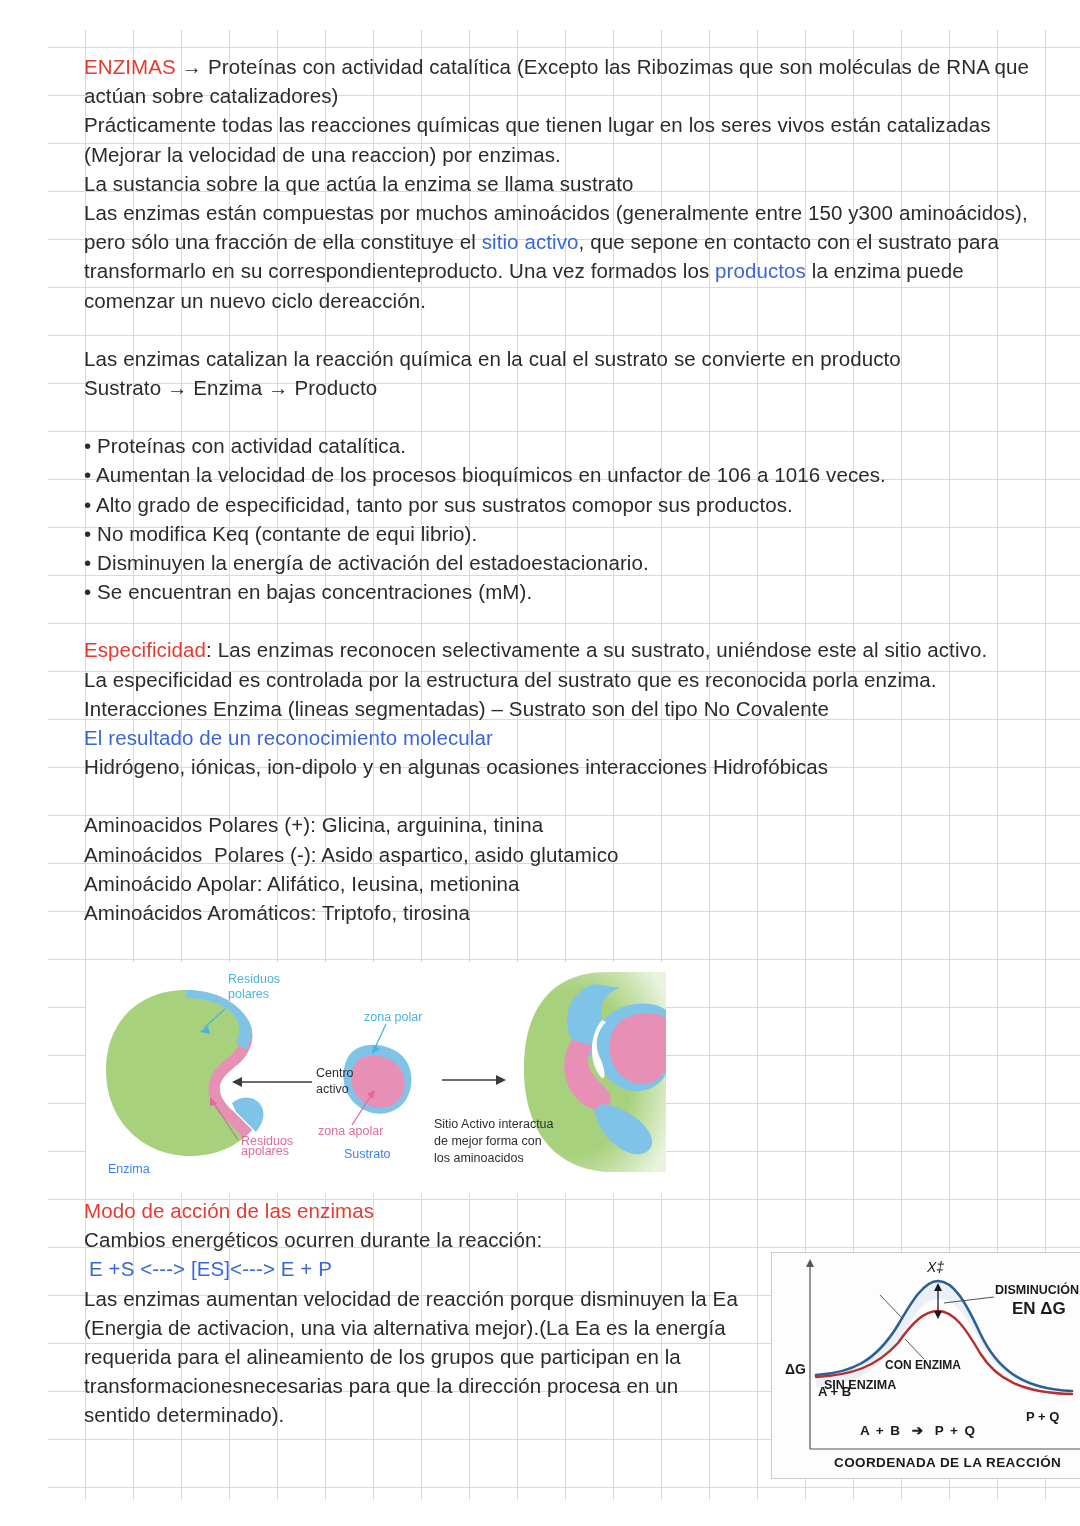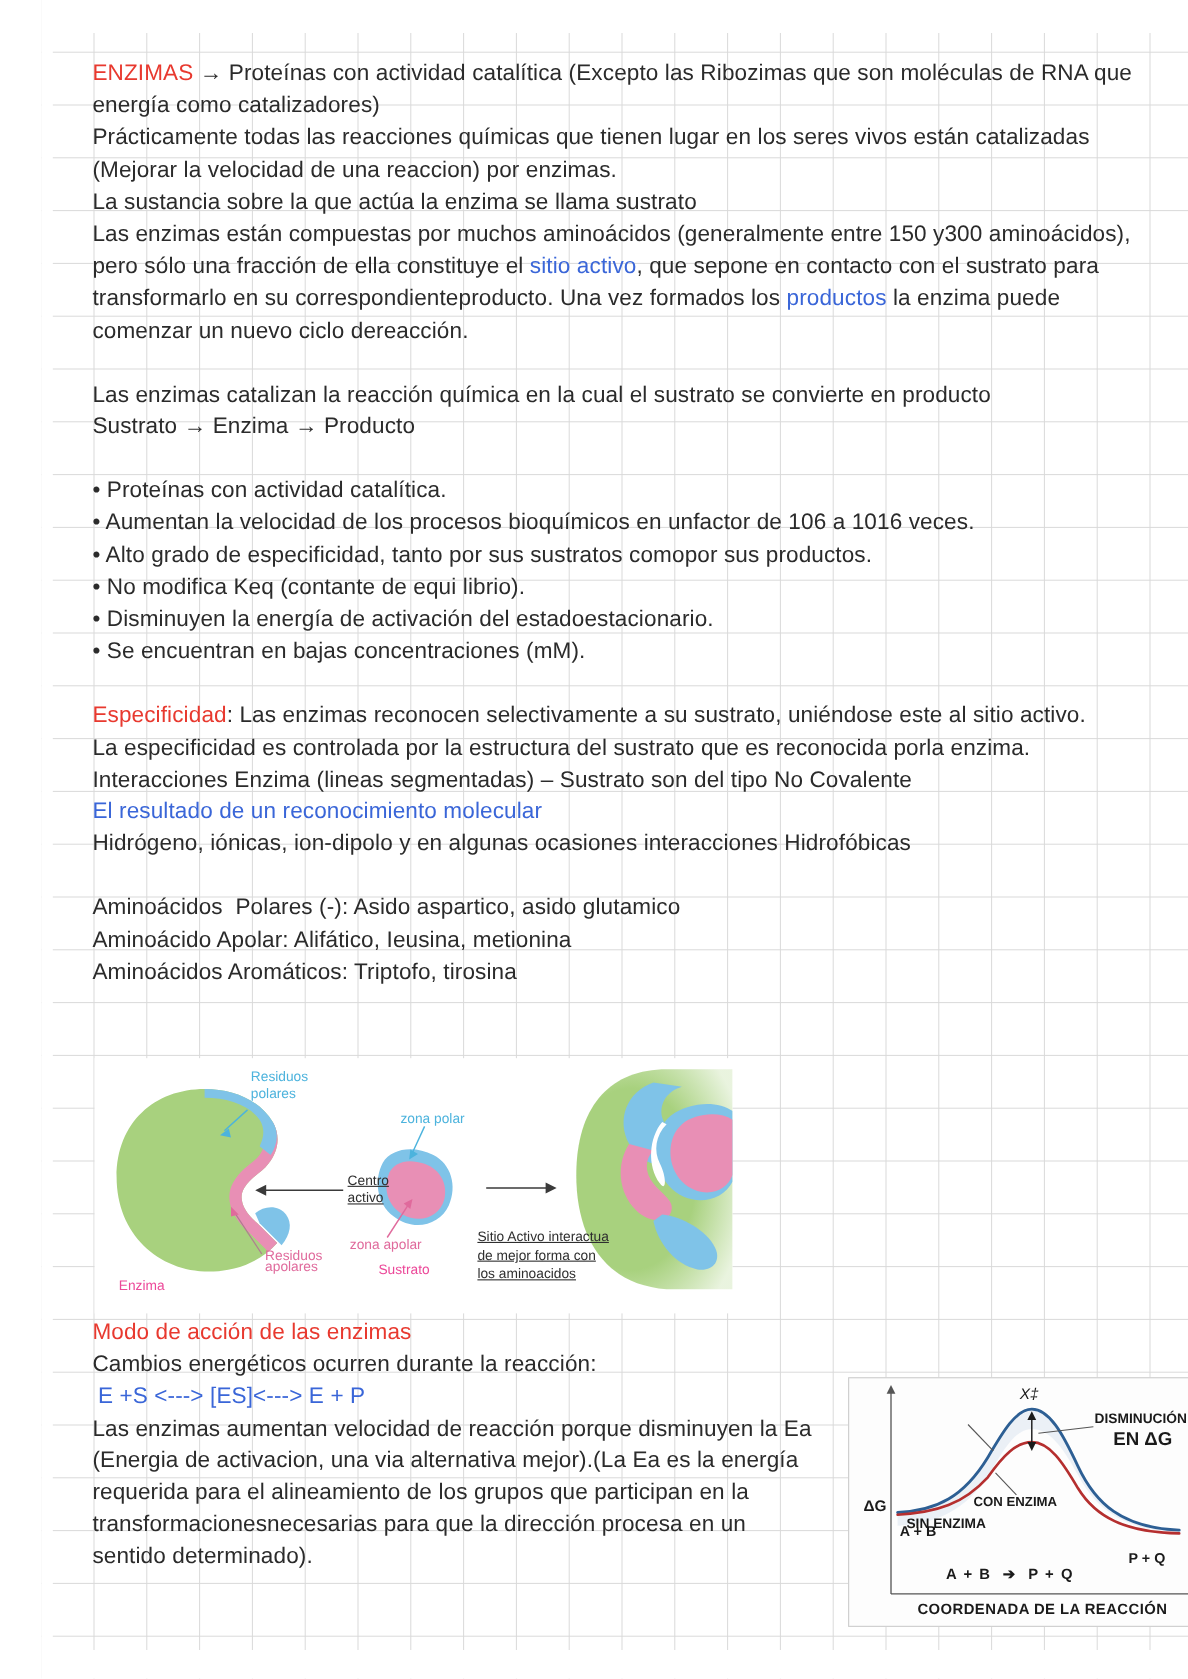--- a/index.html
+++ b/index.html
@@ -62,22 +62,22 @@
     background: #ffffff;
   }
   .fig-label {
     position: absolute;
     font-family: "Liberation Sans", sans-serif;
     line-height: 1.12;
     white-space: pre;
   }
   .lbl-cyan { color: #4cb3dd; font-size: 12.5px; }
   .lbl-pink { color: #e06a9c; font-size: 12.5px; }
-  .lbl-grey { color: #ec4899; font-size: 12.5px; }
-  .lbl-dark { color: #2f2f2f; font-size: 12.5px; text-decoration: underline; }
+  .lbl-grey { color: #3b82f6; font-size: 12.5px; }
+  .lbl-dark { color: #2f2f2f; font-size: 12.5px; }
 
   
   .figure-energy {
     position: absolute;
     left: 733px;
     top: 1252px;
     width: 330px;
     height: 225px;
     background: #fdfdfd;
     border: 1px solid #cccccc;
@@ -92,21 +92,21 @@
   }
 </style>
 </head>
 <body>
 
 <div id="page">
 
   <div class="text-layer">
 
     <div class="ln"><span class="red">ENZIMAS</span><span> → Proteínas con actividad catalítica (Excepto las Ribozimas que son moléculas de RNA que</span></div>
-    <div class="ln">energía como catalizadores)</div>
+    <div class="ln">actúan sobre catalizadores)</div>
     <div class="ln">Prácticamente todas las reacciones químicas que tienen lugar en los seres vivos están catalizadas</div>
     <div class="ln">(Mejorar la velocidad de una reaccion) por enzimas.</div>
     <div class="ln">La sustancia sobre la que actúa la enzima se llama sustrato</div>
     <div class="ln">Las enzimas están compuestas por muchos aminoácidos (generalmente entre 150 y300 aminoácidos),</div>
     <div class="ln"><span>pero sólo una fracción de ella constituye el </span><span class="blue">sitio activo</span><span>, que sepone en contacto con el sustrato para</span></div>
     <div class="ln"><span>transformarlo en su correspondienteproducto. Una vez formados los </span><span class="blue">productos</span><span> la enzima puede</span></div>
     <div class="ln">comenzar un nuevo ciclo dereacción.</div>
 
     <div class="gap"></div>
 
@@ -125,20 +125,21 @@
     <div class="gap"></div>
 
     <div class="ln"><span class="red">Especificidad</span><span>: Las enzimas reconocen selectivamente a su sustrato, uniéndose este al sitio activo.</span></div>
     <div class="ln">La especificidad es controlada por la estructura del sustrato que es reconocida porla enzima.</div>
     <div class="ln">Interacciones Enzima (lineas segmentadas) – Sustrato son del tipo No Covalente</div>
     <div class="ln blue">El resultado de un reconocimiento molecular</div>
     <div class="ln">Hidrógeno, iónicas, ion-dipolo y en algunas ocasiones interacciones Hidrofóbicas</div>
 
     <div class="gap"></div>
 
+    <div class="ln">Aminoacidos Polares (+): Glicina, arguinina, tinina</div>
     <div class="ln">Aminoácidos  Polares (-): Asido aspartico, asido glutamico</div>
     <div class="ln">Aminoácido Apolar: Alifático, Ieusina, metionina</div>
     <div class="ln">Aminoácidos Aromáticos: Triptofo, tirosina</div>
   </div>
 
   <div class="text-layer" style="top:1196px;">
     <div class="ln red">Modo de acción de las enzimas</div>
     <div class="ln">Cambios energéticos ocurren durante la reacción:</div>
     <div class="ln blue" style="padding-left:5px;">E +S &lt;---&gt; [ES]&lt;---&gt; E + P</div>
     <div class="ln" style="width:690px;">Las enzimas aumentan velocidad de reacción porque disminuyen la Ea</div>

